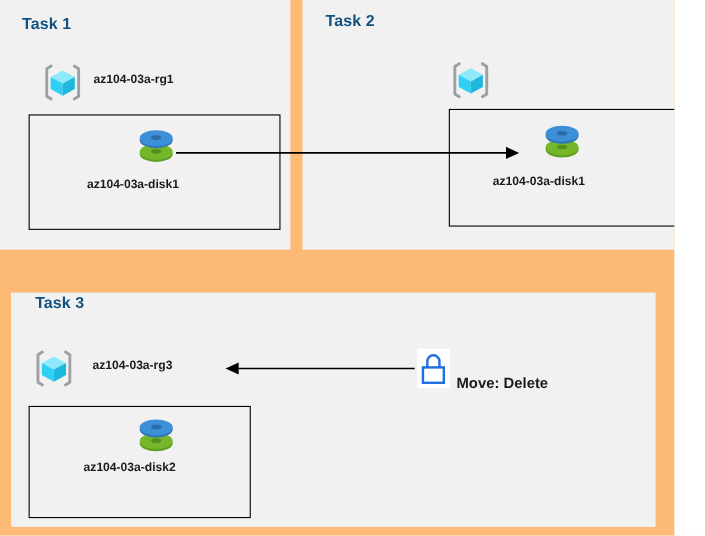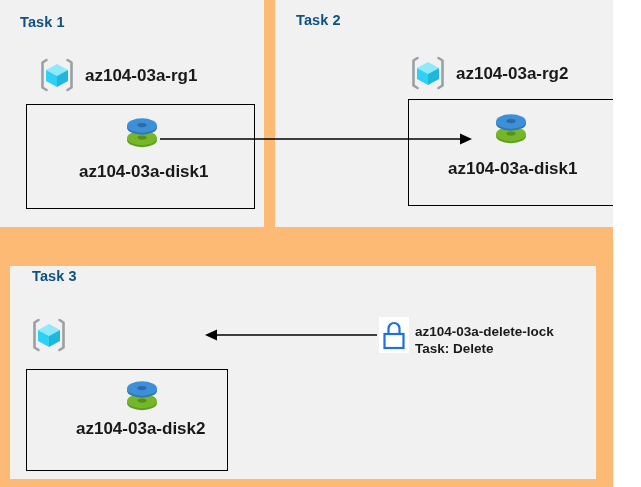--- a/index.html
+++ b/index.html
@@ -78,21 +78,21 @@
     top: 317px;
     width: 30px;
     height: 36px;
     background: #ffffff;
   }
 
   
   .res-label {
     position: absolute;
     font-weight: bold;
-    font-size: 17px;
+    font-size: 11px;
     color: #1a1a1a;
     white-space: nowrap;
   }
   #label-rg1   { left: 85px;  top: 66px; }
   #label-rg2   { left: 456px; top: 64px; }
   #label-rg3   { left: 84px;  top: 326px; }
   #label-disk1 { left: 79px;  top: 162px; }
   #label-disk2 { left: 448px; top: 159px; }
   #label-disk3 { left: 76px;  top: 419px; }
 
@@ -172,21 +172,20 @@
 
   <div class="rg-icon" id="rgicon-2">
     <svg viewBox="0 0 38 38" width="38" height="38">
       <path d="M8.5 4 L4.5 6.5 L4.5 31.5 L8.5 34" fill="none" stroke="#9aa0a6" stroke-width="2.6" stroke-linecap="round" stroke-linejoin="round"></path>
       <path d="M29.5 4 L33.5 6.5 L33.5 31.5 L29.5 34" fill="none" stroke="#9aa0a6" stroke-width="2.6" stroke-linecap="round" stroke-linejoin="round"></path>
       <polygon points="19,8 30,14 19,20 8,14" fill="#8ee9fb"></polygon>
       <polygon points="8,14 19,20 19,31 8,25" fill="#2fd0f5"></polygon>
       <polygon points="30,14 30,25 19,31 19,20" fill="#1eb8dd"></polygon>
     </svg>
   </div>
-  <div class="res-label" id="label-rg2">az104-03a-rg2</div>
 
   <div class="rg-box" id="box-task2"></div>
 
   <div class="disk-icon" id="diskicon-2">
     <svg viewBox="0 0 44 44" width="44" height="44">
       <ellipse cx="22" cy="29" rx="15" ry="7.2" fill="#5e9e20"></ellipse>
       <ellipse cx="22" cy="27" rx="15" ry="7.2" fill="#76b72a"></ellipse>
       <ellipse cx="22" cy="26.6" rx="4.6" ry="2.1" fill="#55901c"></ellipse>
       <ellipse cx="22" cy="16.5" rx="15" ry="7.2" fill="#2f78b8"></ellipse>
       <ellipse cx="22" cy="14.5" rx="15" ry="7.2" fill="#3d8fd8"></ellipse>
@@ -205,20 +204,21 @@
 
   <div class="rg-icon" id="rgicon-3">
     <svg viewBox="0 0 38 38" width="38" height="38">
       <path d="M8.5 4 L4.5 6.5 L4.5 31.5 L8.5 34" fill="none" stroke="#9aa0a6" stroke-width="2.6" stroke-linecap="round" stroke-linejoin="round"></path>
       <path d="M29.5 4 L33.5 6.5 L33.5 31.5 L29.5 34" fill="none" stroke="#9aa0a6" stroke-width="2.6" stroke-linecap="round" stroke-linejoin="round"></path>
       <polygon points="19,8 30,14 19,20 8,14" fill="#8ee9fb"></polygon>
       <polygon points="8,14 19,20 19,31 8,25" fill="#2fd0f5"></polygon>
       <polygon points="30,14 30,25 19,31 19,20" fill="#1eb8dd"></polygon>
     </svg>
   </div>
+  <div class="res-label" id="label-rg3">az104-03a-rg3</div>
 
   <div class="rg-box" id="box-task3"></div>
 
   <div class="disk-icon" id="diskicon-3">
     <svg viewBox="0 0 44 44" width="44" height="44">
       <ellipse cx="22" cy="29" rx="15" ry="7.2" fill="#5e9e20"></ellipse>
       <ellipse cx="22" cy="27" rx="15" ry="7.2" fill="#76b72a"></ellipse>
       <ellipse cx="22" cy="26.6" rx="4.6" ry="2.1" fill="#55901c"></ellipse>
       <ellipse cx="22" cy="16.5" rx="15" ry="7.2" fill="#2f78b8"></ellipse>
       <ellipse cx="22" cy="14.5" rx="15" ry="7.2" fill="#3d8fd8"></ellipse>
@@ -233,18 +233,17 @@
   </svg>
 
   <div id="lock-icon">
     <svg viewBox="0 0 30 36" width="30" height="36">
       <rect x="0" y="0" width="30" height="36" fill="#ffffff"></rect>
       <path d="M9.5 17 L9.5 11.5 A5.5 5.5 0 0 1 20.5 11.5 L20.5 17" fill="none" stroke="#1f6fe0" stroke-width="2.2"></path>
       <rect x="5.5" y="17" width="19" height="14" fill="#ffffff" stroke="#1f6fe0" stroke-width="2.2"></rect>
     </svg>
   </div>
 
-  <div id="lock-name">az104-03a-delete-lock</div>
   <div id="lock-type-row">
-    <span id="lock-type-key">Task:</span><span>&nbsp;</span><span id="lock-type-val">Delete</span>
+    <span id="lock-type-key">Move:</span><span>&nbsp;</span><span id="lock-type-val">Delete</span>
   </div>
 
 </div>
 
 </body></html>

